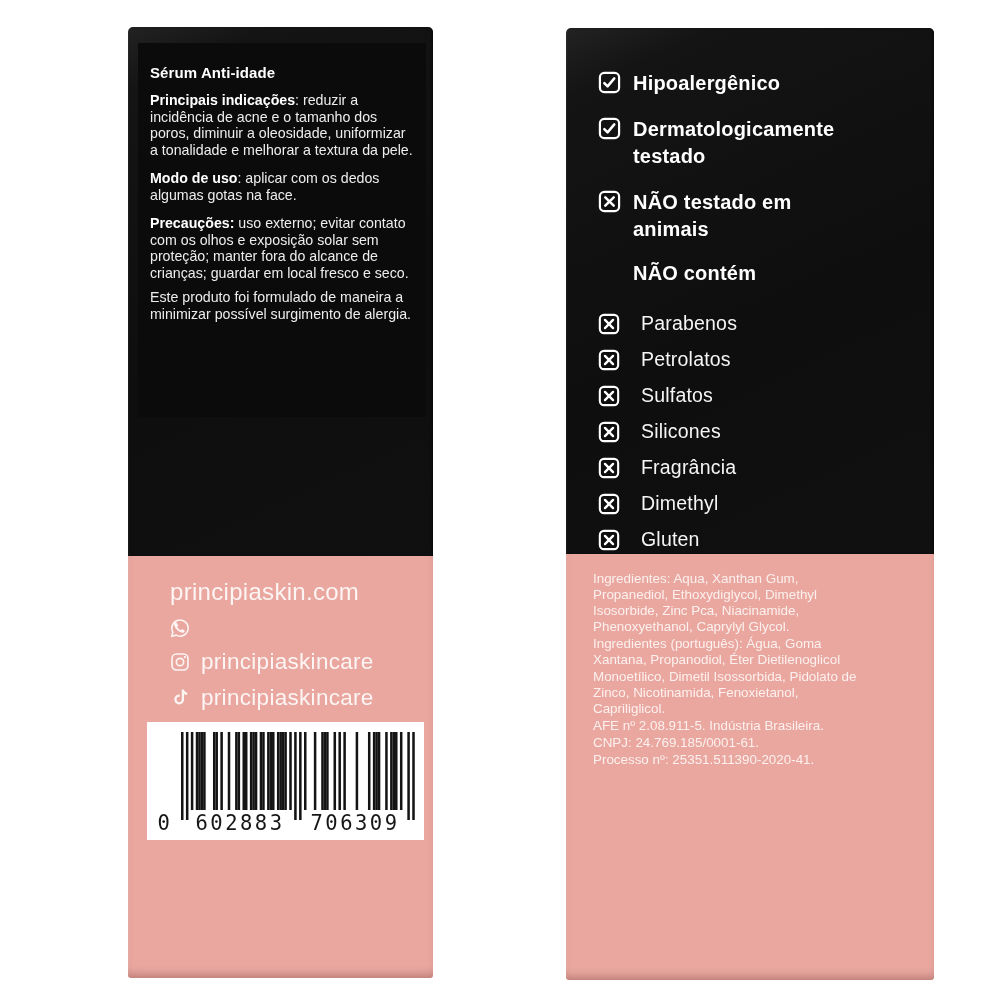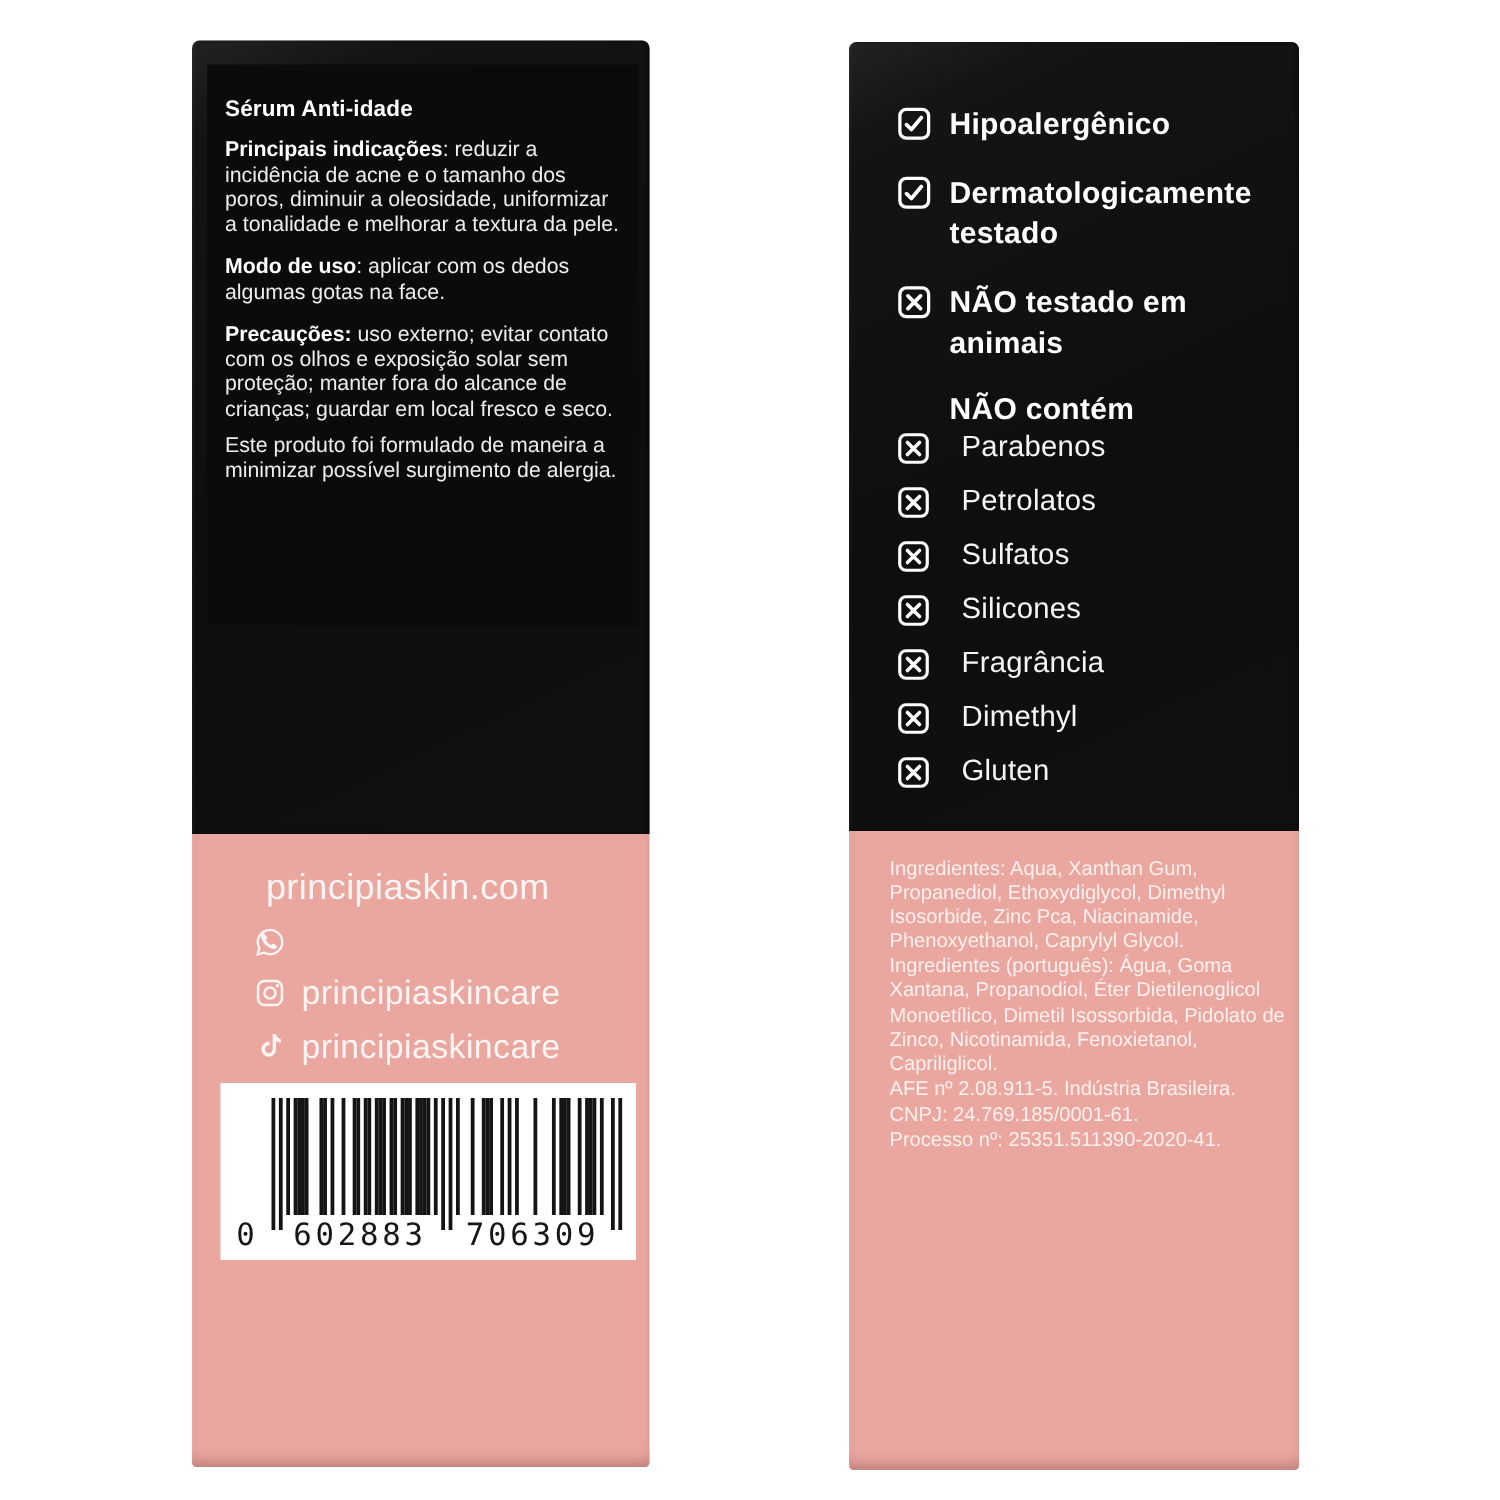--- a/index.html
+++ b/index.html
@@ -1,31 +1,31 @@
 <!DOCTYPE html>
 <html><head>
 <meta charset="utf-8">
 <style>
   html,body{margin:0;padding:0;background:#ffffff;}
   body{width:1000px;height:1000px;font-family:"Liberation Sans",sans-serif;-webkit-font-smoothing:antialiased;}
   .canvas{position:relative;width:1000px;height:1000px;background:#ffffff;overflow:hidden;}
 
   .box{position:absolute;}
   .box-left{left:128px;top:27px;width:305px;height:951px;}
-  .box-right{left:566px;top:28px;width:300px;height:952px;}
+  .box-right{left:566px;top:28px;width:368px;height:952px;}
 
   .black-panel{position:absolute;left:0;right:0;top:0;border-radius:5px 5px 0 0;
     background:linear-gradient(155deg,#222222 0%,#141414 10%,#0e0e0e 55%,#101010 100%);
     box-shadow:inset 2px 0 2px -1px rgba(255,255,255,0.06), inset -2px 0 3px -1px rgba(0,0,0,0.6);}
   .box-left  .black-panel{height:529px;padding-left:28px;}
   .box-right .black-panel{height:526px;}
 
   .pink-panel{position:absolute;left:0;right:0;bottom:0;background:#e9a7a0;border-radius:0 0 3px 3px;
     box-shadow:inset 0 -7px 9px -4px rgba(122,60,55,0.42), inset 2px 0 3px -2px rgba(255,255,255,0.35);}
-  .box-left  .pink-panel{top:529px;text-align:center;}
+  .box-left  .pink-panel{top:529px;}
   .box-right .pink-panel{top:526px;}
 
   
   .print-panel{position:absolute;top:16px;left:10px;right:7px;height:374px;background:#0b0b0b;
     box-sizing:border-box;padding:21px 12px 0 12px;color:#f2f2f2;}
   .product-title{margin:0 0 11px 0;font-size:15px;font-weight:700;color:#ffffff;letter-spacing:.1px;}
   .para{margin:0 0 12px 0;font-size:14.2px;line-height:16.5px;width:266px;color:#ededed;}
   .para b{font-weight:700;color:#ffffff;margin-top:12px;}
   .para.tight{margin-bottom:8px;}
 
@@ -39,21 +39,21 @@
     display:flex;align-items:center;justify-content:center;}
   #barcode-svg{width:262px;height:110px;}
   #barcode-svg rect{fill:#141414;}
   #barcode-svg text{fill:#161616;font-family:"DejaVu Sans Mono",monospace;font-size:20.5px;letter-spacing:2.5px;}
 
   
   .claims{position:absolute;top:42px;left:32px;color:#ffffff;}
   .claim{display:flex;gap:12px;margin-bottom:19px;align-items:flex-start;}
   .claim .cb{width:23px;height:23px;flex:none;margin-top:1px;}
   .claim-label{font-weight:700;font-size:20px;line-height:27px;max-width:214px;letter-spacing:.2px;}
-  .nc-title{font-weight:700;font-size:20px;margin:2px 0 2px 35px;letter-spacing:.2px;}
+  .nc-title{font-weight:700;font-size:20px;margin:2px 0 27px 35px;letter-spacing:.2px;}
   .item{display:flex;gap:21px;align-items:center;margin-bottom:13px;}
   .item .cb{width:22px;height:22px;flex:none;}
   .item-label{font-size:19.5px;color:#f5f5f5;letter-spacing:.2px;}
 
   
   .legal{position:absolute;top:17px;left:27px;width:276px;color:rgba(255,250,248,0.88);
     font-size:13.4px;line-height:16.1px;}
   .legal div{margin:0 0 1px 0;}
 </style>
 </head>

